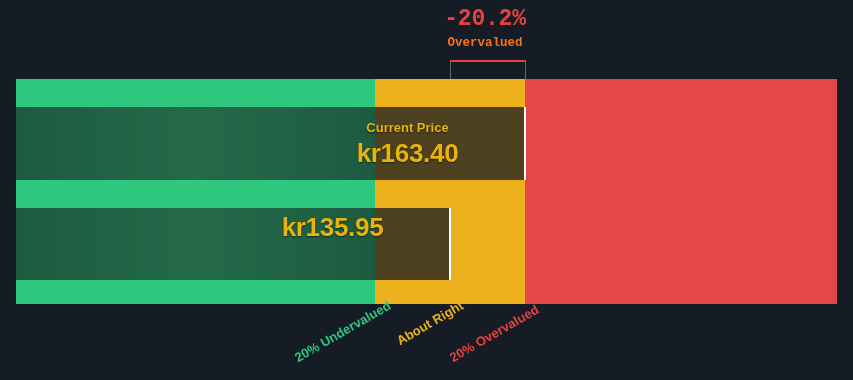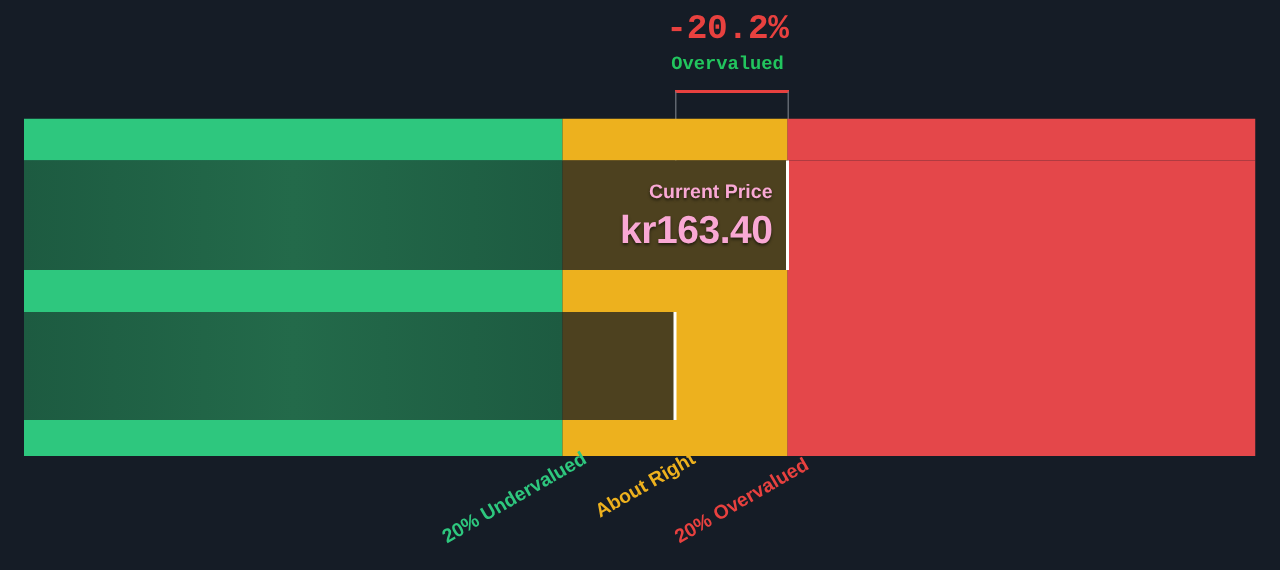--- a/index.html
+++ b/index.html
@@ -32,21 +32,21 @@
     font-weight: bold;
     color: #e8413f;
     letter-spacing: -0.2px;
   }
   #pct-caption {
     left: 388px;
     top: 37px;
     width: 194px;
     font-size: 12.5px;
     font-weight: bold;
-    color: #22c55e;
+    color: #f97316;
   }
 
   
   #cap-line {
     position: absolute;
     left: 450px;
     top: 60px;
     width: 76px;
     height: 2px;
     background: #e8413f;
@@ -101,22 +101,22 @@
     position: absolute;
     width: 2px;
     background: #ffffff;
   }
   #cap-current { left: 508px; top: 28px;  height: 73px; }
   #cap-fair    { left: 433px; top: 129px; height: 72px; }
 
   
   .bar-label {
     position: absolute;
-    text-align: right;
-    color: #f9a8d4;
+    text-align: center;
+    color: #eab308;
     white-space: nowrap;
     text-shadow: 0 1px 2px rgba(0,0,0,.55);
   }
   .bar-label .cap {
     font-size: 13px;
     font-weight: bold;
     display: block;
     margin-bottom: 3px;
   }
   .bar-label .val {
@@ -189,19 +189,20 @@
     <div class="bar-cap" id="cap-current"></div>
     <div class="bar-cap" id="cap-fair"></div>
   </div>
 
   <div class="bar-label" id="label-current">
     <span class="cap">Current Price</span>
     <span class="val">kr163.40</span>
   </div>
 
   <div class="bar-label" id="label-fair">
+    <span class="val">kr135.95</span>
   </div>
 
   <div class="axis-label" id="axis-under">20% Undervalued</div>
   <div class="axis-label" id="axis-fair">About Right</div>
   <div class="axis-label" id="axis-over">20% Overvalued</div>
 
 </div>
 
 </body></html>

